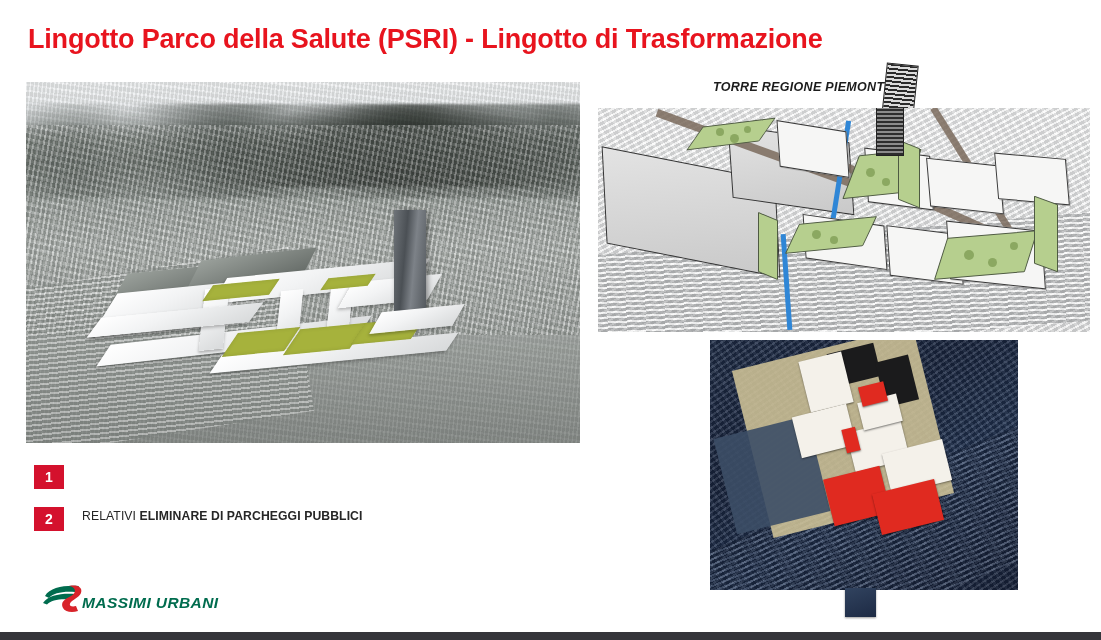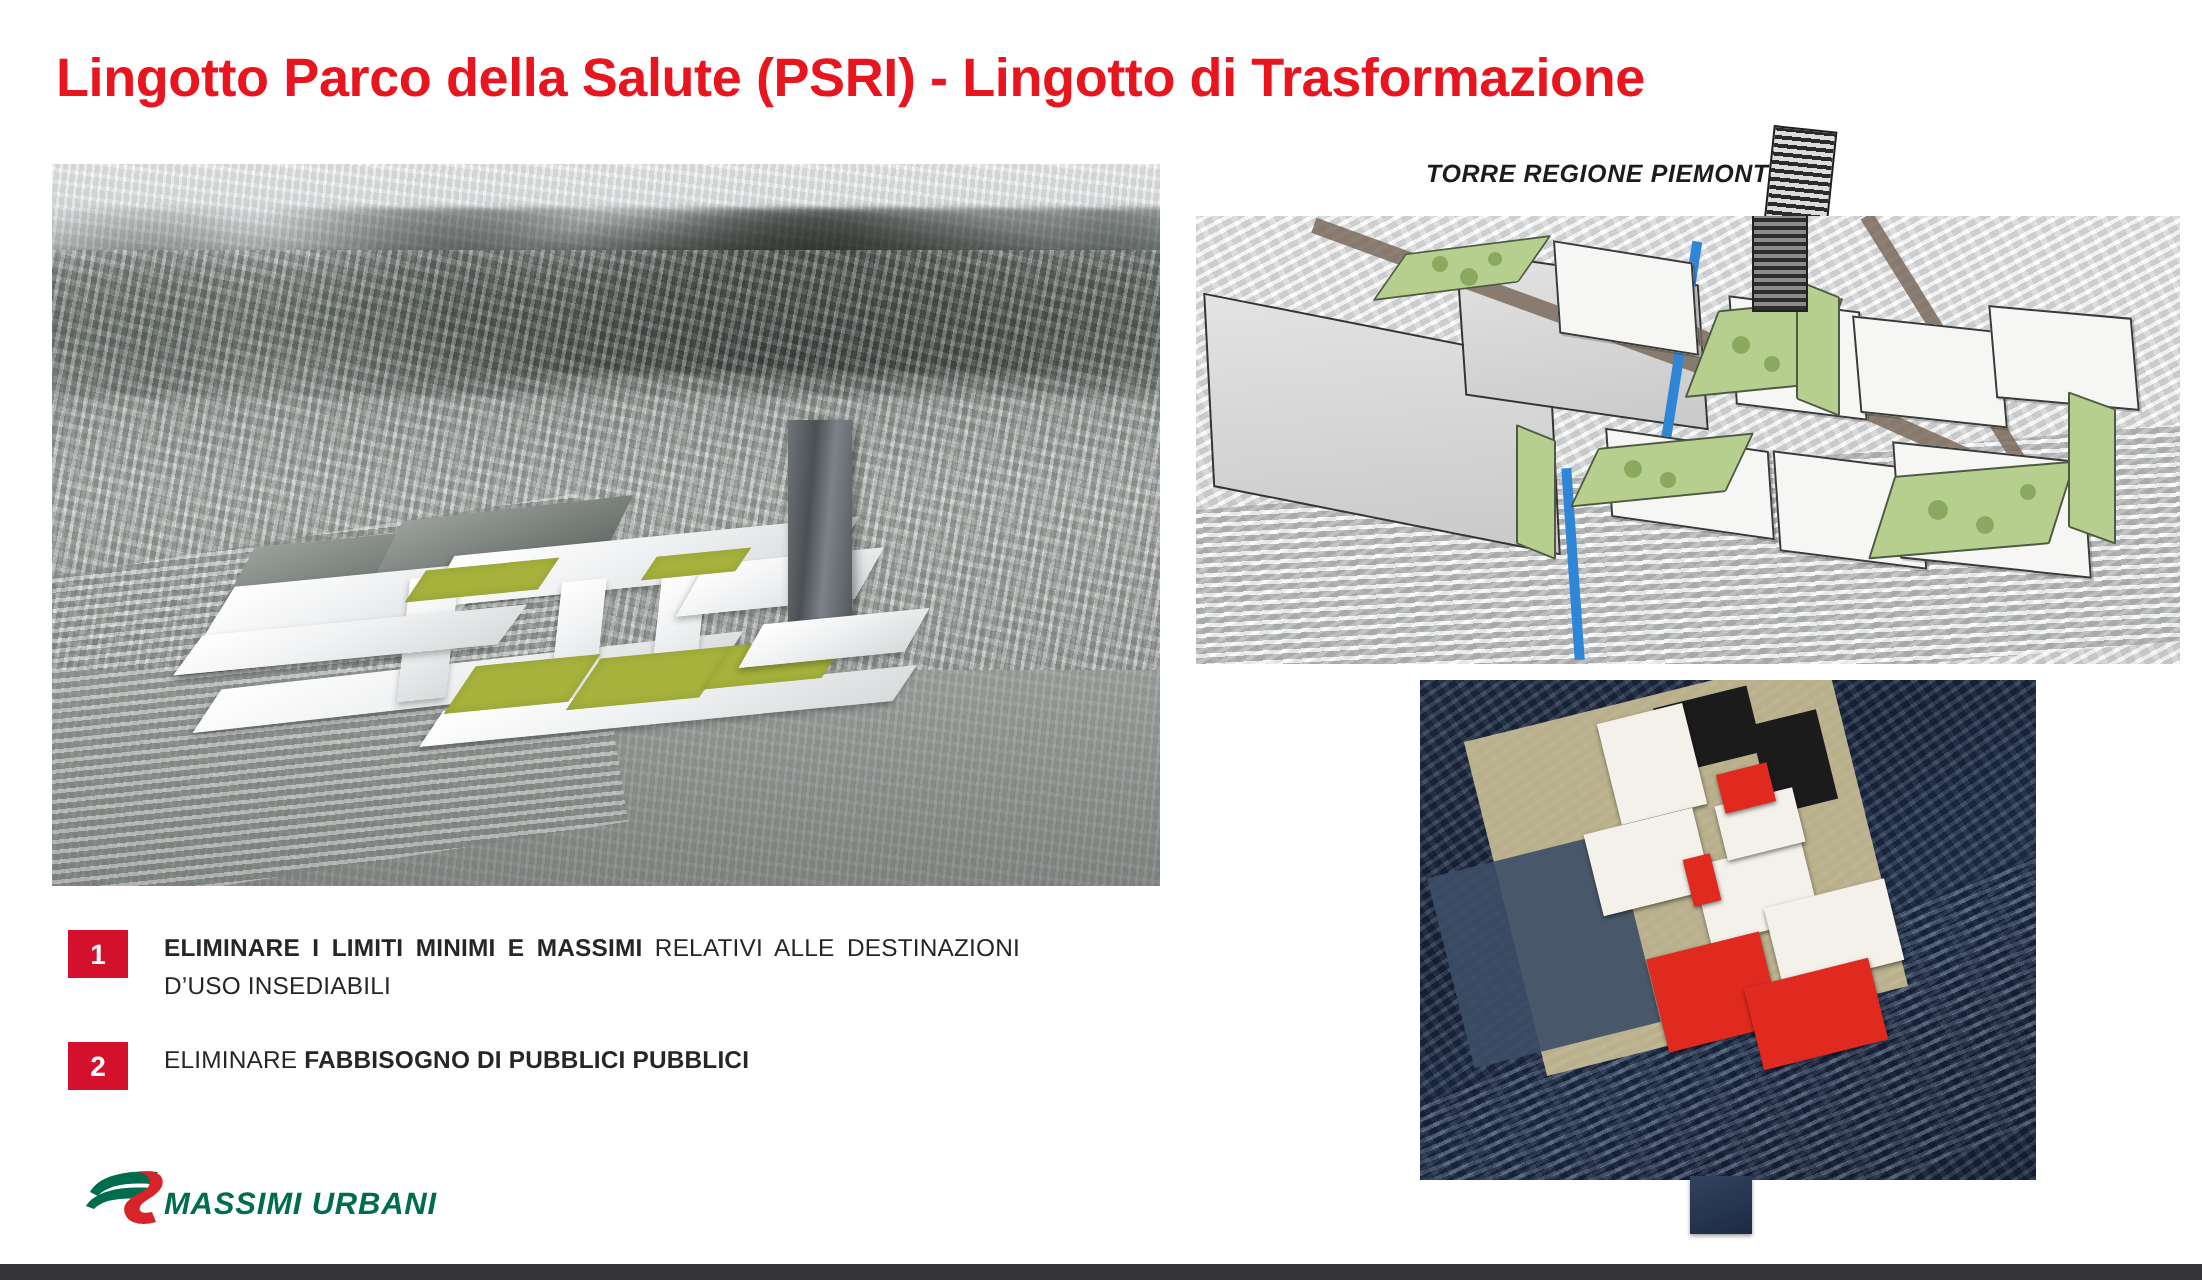--- a/index.html
+++ b/index.html
@@ -394,29 +394,26 @@
   <div class="nt-plate nt-red" style="left:118px;top:132px;width:58px;height:48px;transform:rotate(-14deg);"></div>
   <div class="nt-plate nt-red" style="left:166px;top:146px;width:64px;height:42px;transform:rotate(-14deg);"></div>
   <div class="nt-plate nt-red" style="left:134px;top:88px;width:14px;height:24px;transform:rotate(-14deg);"></div>
 </div>
 <div class="nt-tab"></div>
 
 <div class="bullets">
 
   <div class="bullet-row">
     <div class="bullet-badge">1</div>
-    <div class="bullet-text">
-      <b>ELIMINARE I LIMITI MINIMI E MASSIMI</b><span> RELATIVI ALLE DESTINAZIONI D’USO INSEDIABILI</span>
-    </div>
   </div>
 
   <div class="bullet-row single">
     <div class="bullet-badge">2</div>
     <div class="bullet-text">
-      <span>ELIMINARE </span><b>FABBISOGNO DI PUBBLICI PUBBLICI</b>
+      <span>RELATIVI </span><b>ELIMINARE DI PARCHEGGI PUBBLICI</b>
     </div>
   </div>
 
 </div>
 
 <div class="logo">
   <svg class="logo-mark" viewBox="0 0 96 64">
     <path d="M10 26 C20 8, 50 4, 78 6 L70 18 C46 16, 26 20, 18 30 Z" fill="#006c4e"></path>
     <path d="M6 40 C16 24, 44 20, 70 22 L62 33 C40 31, 22 34, 14 43 Z" fill="#006c4e"></path>
     <path d="M58 6 C72 8, 74 20, 62 26 C50 32, 40 38, 46 50 C50 58, 64 60, 76 56 L72 46 C64 48, 58 46, 60 41 C63 34, 78 30, 82 20 C86 8, 74 3, 58 6 Z" fill="#d8232a"></path>

